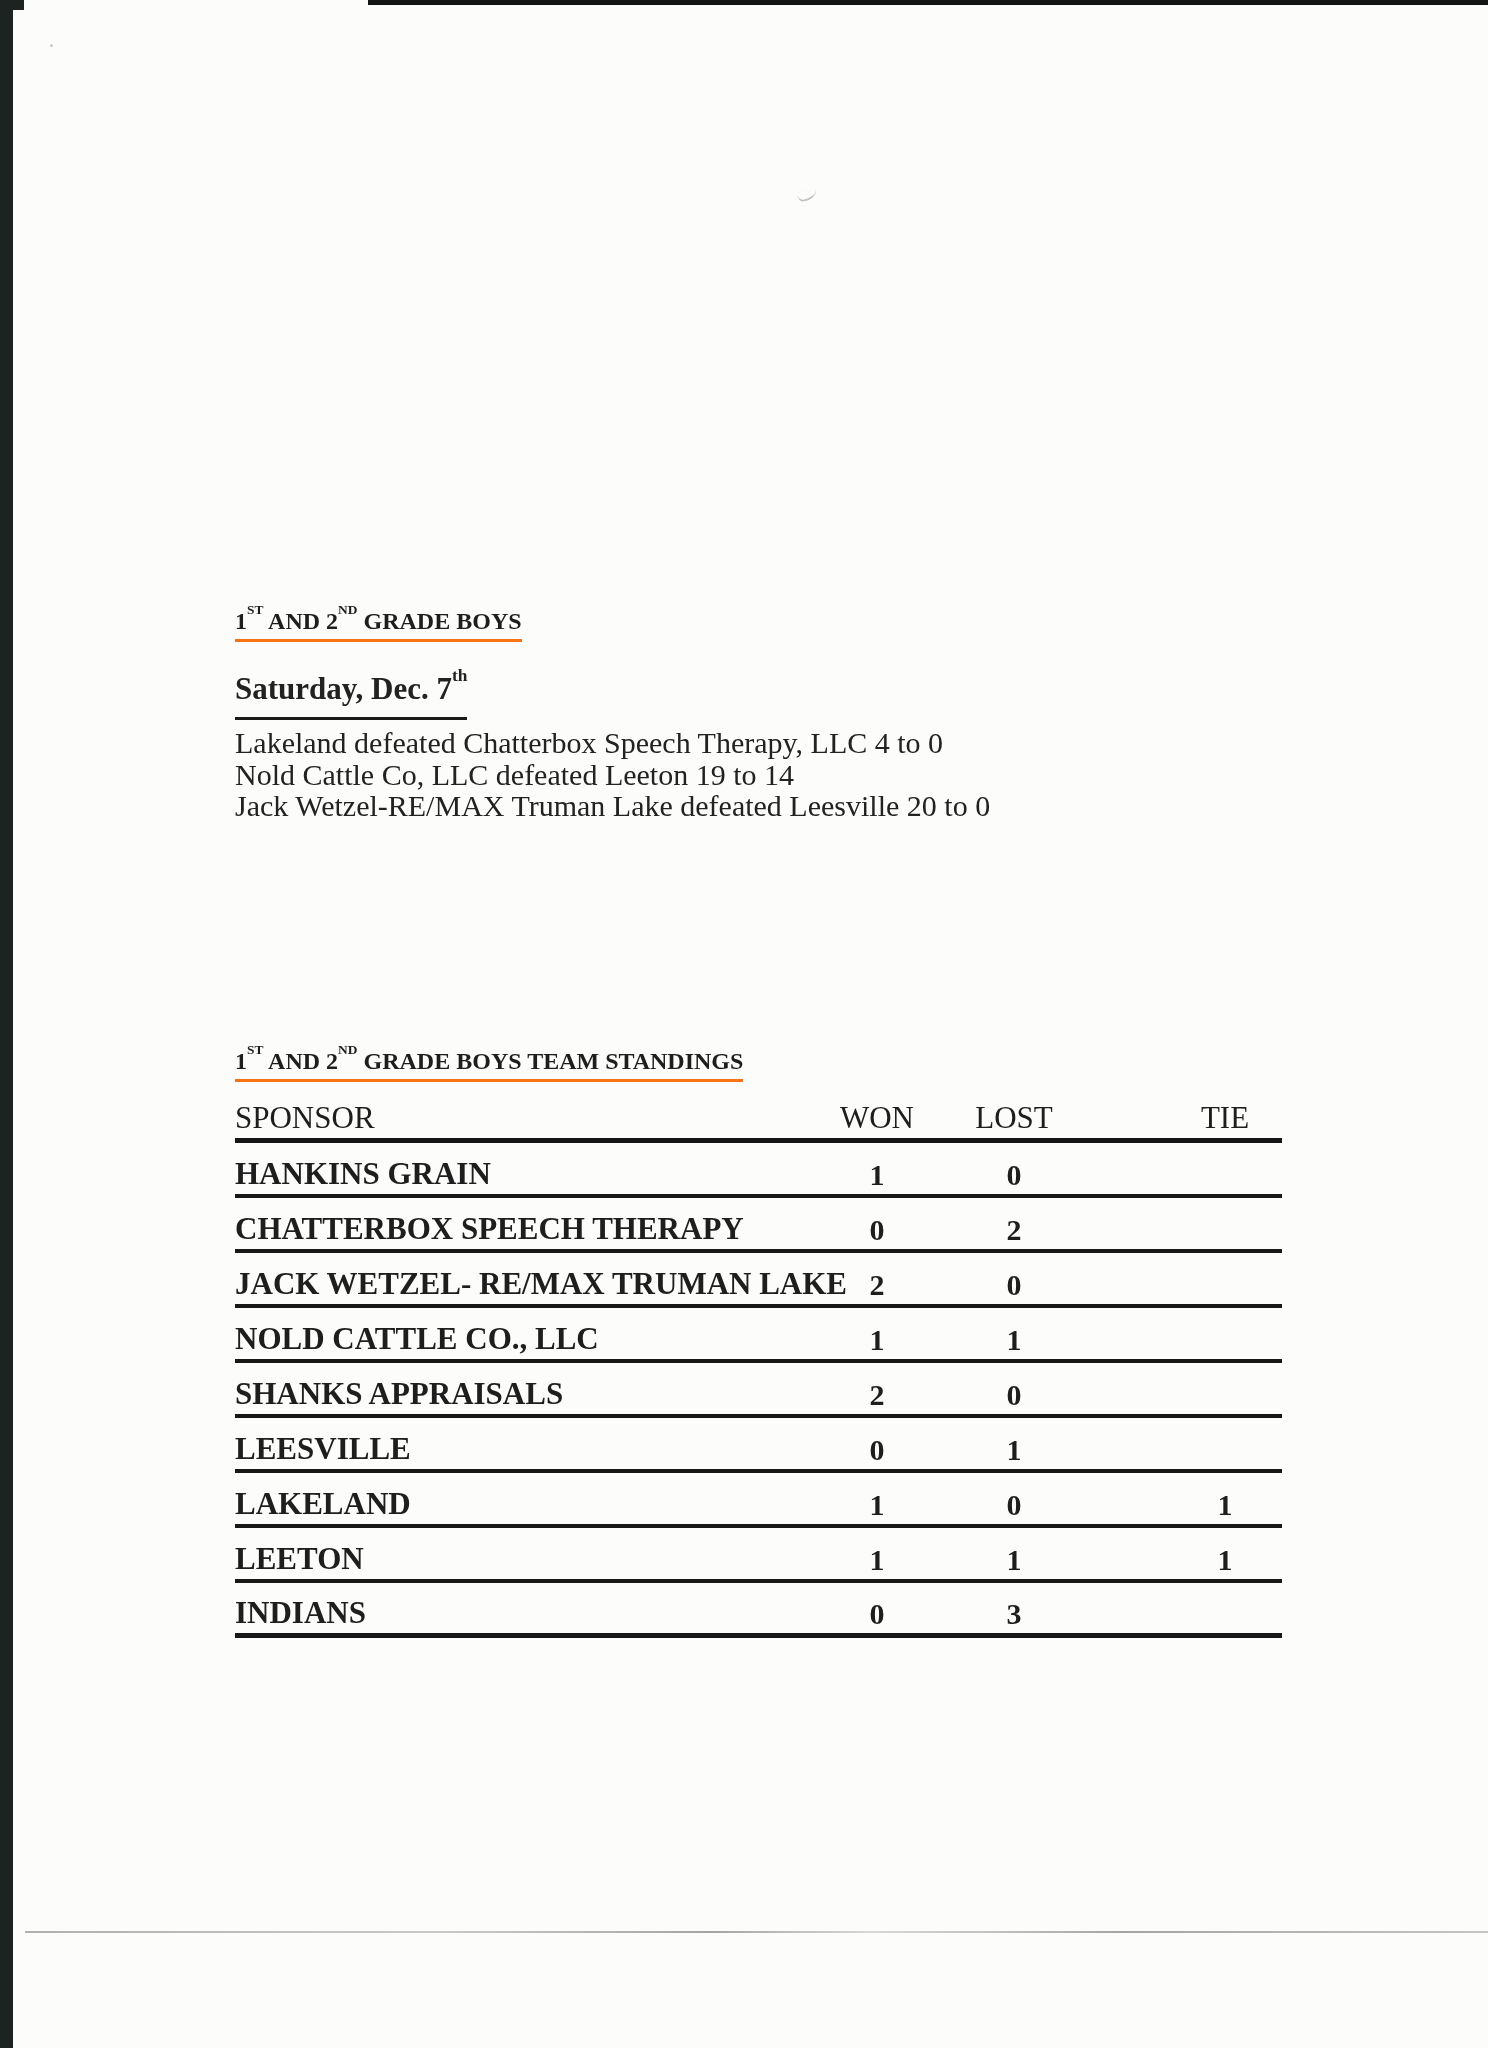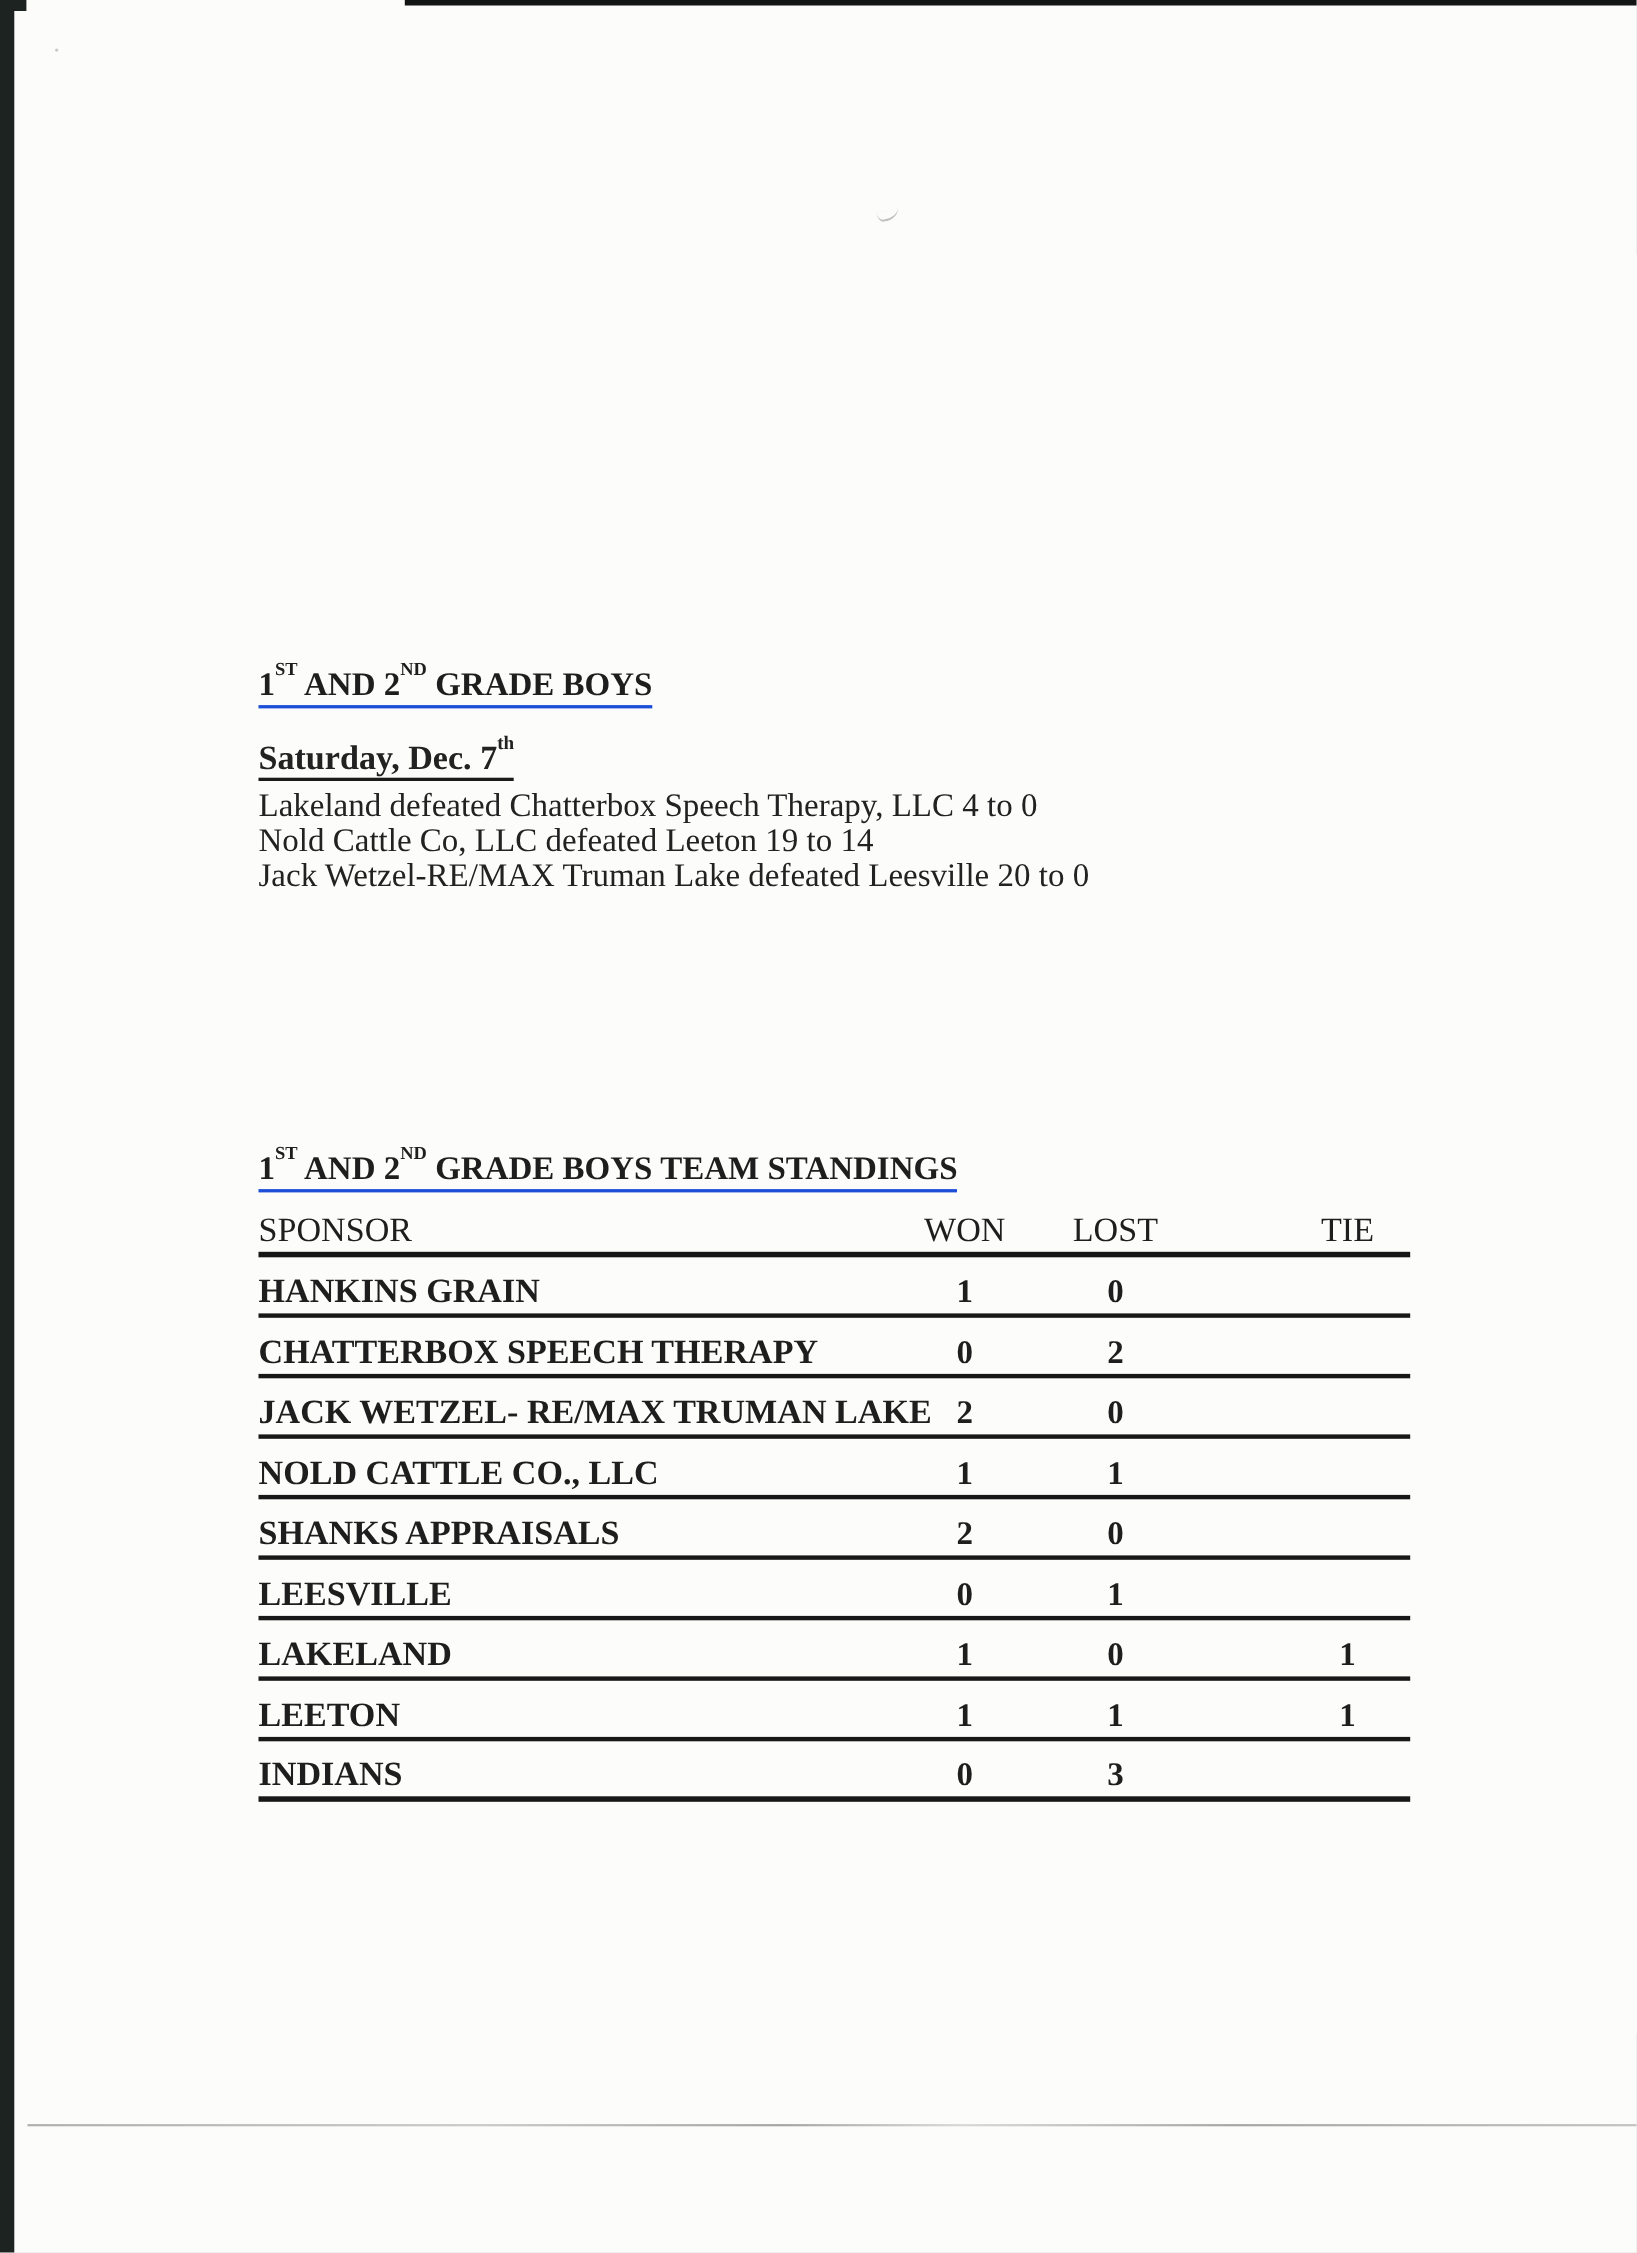--- a/index.html
+++ b/index.html
@@ -24,31 +24,31 @@
     opacity:.8;}
   
   .title{
     position:absolute;left:200px;top:360px;width:1120px;
     text-align:center;font-weight:bold;font-size:64px;line-height:80px;
     color:#242424;letter-spacing:.5px;white-space:nowrap;
   }
   sup.sp{font-size:.56em;position:relative;top:-.42em;letter-spacing:0;}
   .sec-head{
     position:absolute;left:235px;
-    font-size:30px;font-weight:bold;line-height:32px;
-    border-bottom:3px solid #1d4ed8;padding-bottom:2px;white-space:nowrap;
+    font-size:24px;font-weight:bold;line-height:32px;
+    border-bottom:3px solid #f97316;padding-bottom:2px;white-space:nowrap;
   }
   .boys-head{top:600px;}
   .standings-head{top:1040px;}
   .games{position:absolute;left:235px;font-size:30px;line-height:31.5px;color:#222;}
   .sat{top:668px;}
   .mon{top:866px;}
   .date-head{
     display:inline-block;font-weight:bold;font-size:31px;line-height:30px;
-    border-bottom:3px solid #1b1b1b;padding-bottom:3px;margin-bottom:7px;white-space:nowrap;
+    border-bottom:3px solid #1b1b1b;padding-bottom:13px;margin-bottom:7px;white-space:nowrap;
   }
   .game-line{white-space:nowrap;}
   
   .tbl-header{
     position:absolute;left:235px;top:1104px;width:1047px;height:39px;
     box-sizing:border-box;border-bottom:5px solid #161616;
     font-weight:normal;font-size:31px;
   }
   .tbl-header .cell, .srow .cell{position:absolute;bottom:2px;white-space:nowrap;}
   .cell.c-sponsor{left:0;}

